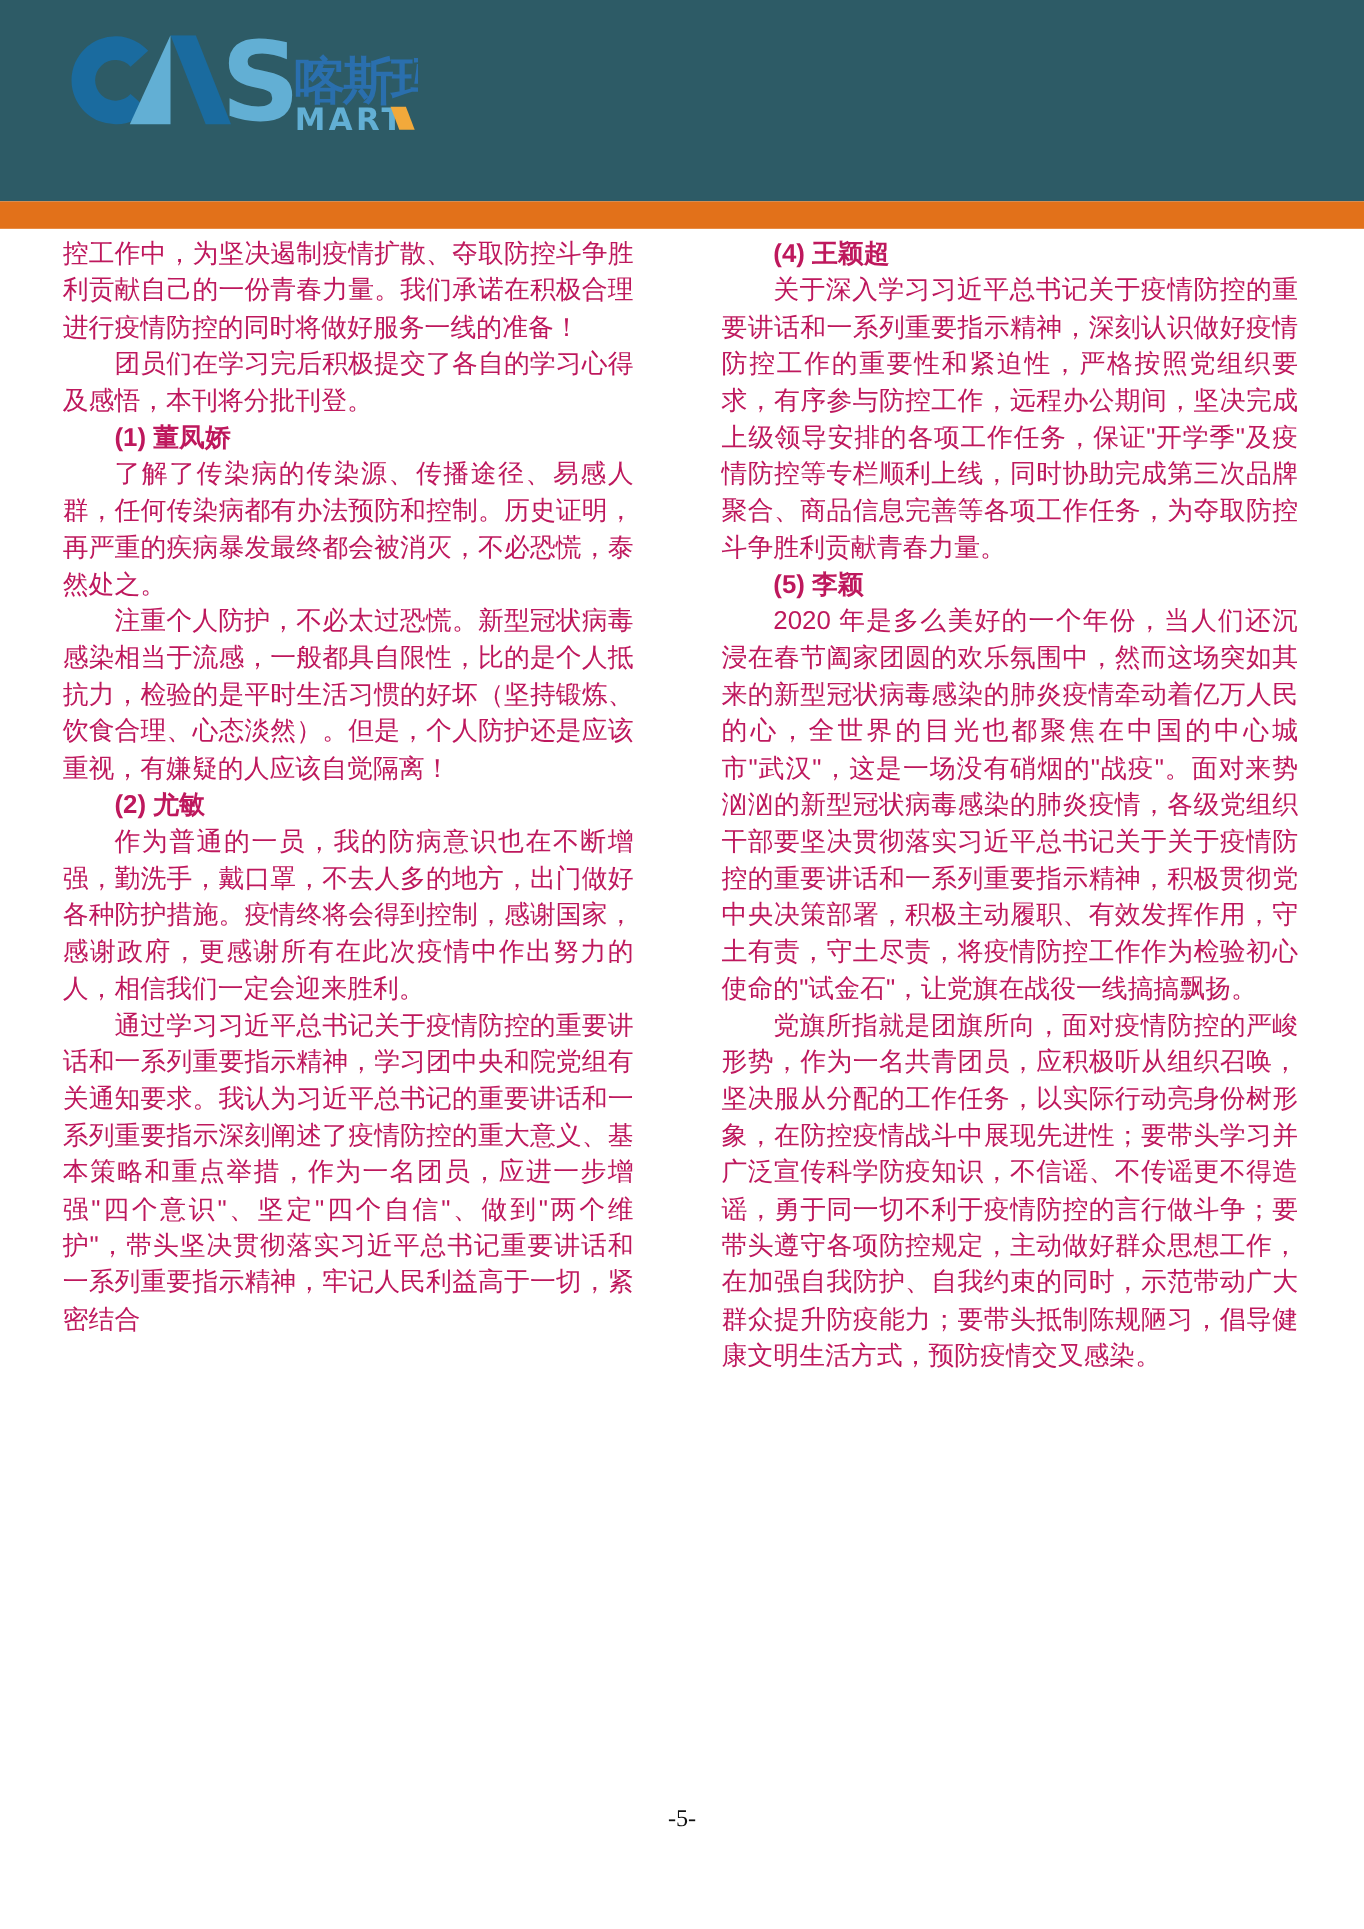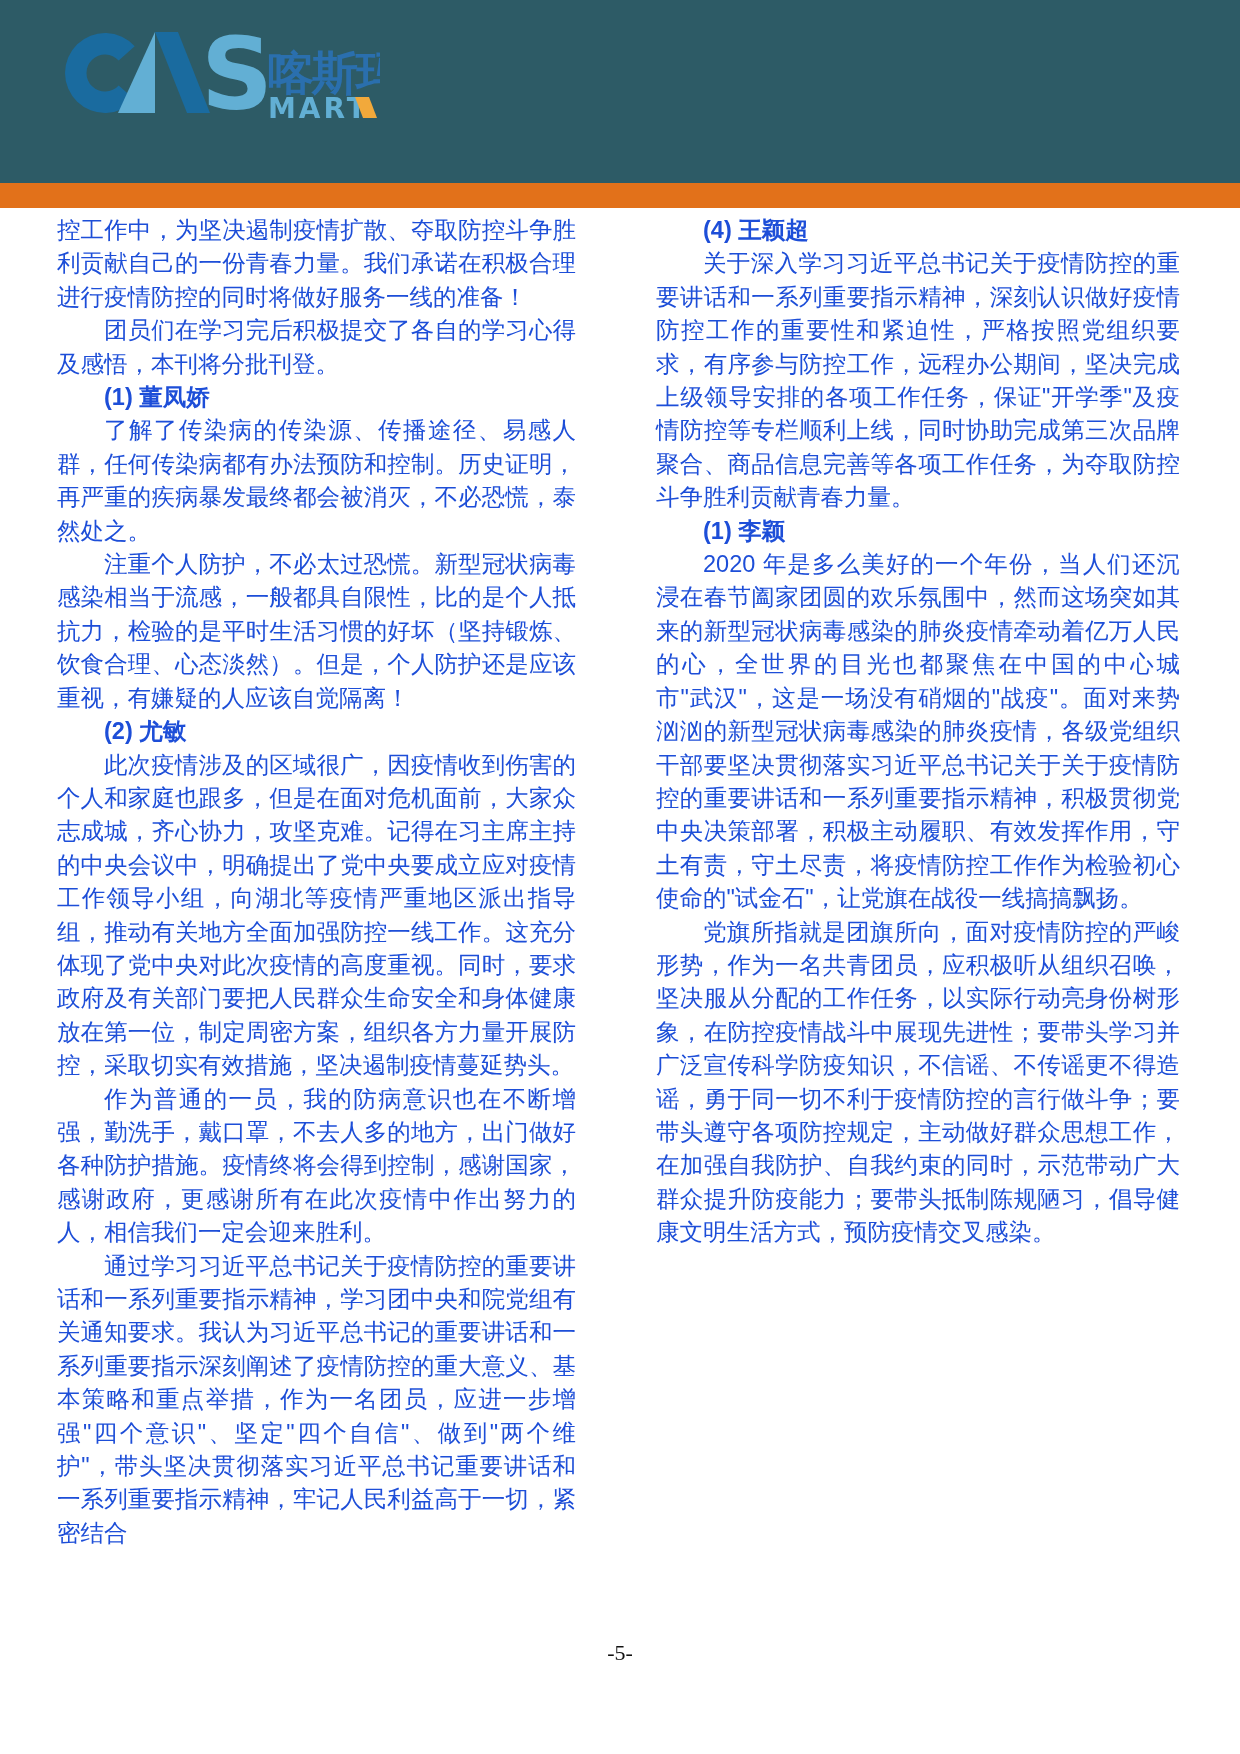--- a/index.html
+++ b/index.html
@@ -15,21 +15,21 @@
     position:absolute; left:0; top:183px; width:1240px; height:25px;
     background:#E2711A;
   }
   .logo { position:absolute; left:60px; top:32px; }
   .logo text { font-family:"DejaVu Sans","Liberation Sans",sans-serif; }
   .logo .s-glyph { font-weight:bold; fill:#62AFD4; font-size:100px; }
   .logo .cjk-glyph { fill:#2A6FAE; font-size:46px; letter-spacing:-2px; font-weight:bold; }
   .logo .latin-glyph { fill:#62AFD4; font-size:28px; font-weight:bold; letter-spacing:3px; }
   .columns { position:absolute; top:214px; left:0; width:1240px; }
   .col {
-    position:absolute; top:0; font-size:23.5px; line-height:33.4px; color:#1d4ed8;
+    position:absolute; top:0; font-size:23.5px; line-height:33.4px; color:#be185d;
     text-align:justify; text-justify:inter-character;
   }
   .col-left  { left:57px;  width:519px; }
   .col-right { left:656px; width:524px; }
   .col p { margin:0; }
   .indent { text-indent:2em; }
   .heading { text-indent:2em; font-weight:bold; }
   .page-footer {
     position:absolute; left:0; top:1640px; width:1240px; text-align:center;
     font-family:"Liberation Serif","DejaVu Serif",serif; font-size:22px; color:#111;
@@ -56,29 +56,28 @@
 
   <main class="columns">
 
     <section class="col col-left">
       <p>控工作中，为坚决遏制疫情扩散、夺取防控斗争胜利贡献自己的一份青春力量。我们承诺在积极合理进行疫情防控的同时将做好服务一线的准备！</p>
       <p class="indent">团员们在学习完后积极提交了各自的学习心得及感悟，本刊将分批刊登。</p>
       <p class="heading">(1) 董凤娇</p>
       <p class="indent">了解了传染病的传染源、传播途径、易感人群，任何传染病都有办法预防和控制。历史证明，再严重的疾病暴发最终都会被消灭，不必恐慌，泰然处之。</p>
       <p class="indent">注重个人防护，不必太过恐慌。新型冠状病毒感染相当于流感，一般都具自限性，比的是个人抵抗力，检验的是平时生活习惯的好坏（坚持锻炼、饮食合理、心态淡然）。但是，个人防护还是应该重视，有嫌疑的人应该自觉隔离！</p>
       <p class="heading">(2) 尤敏</p>
-      <p class="indent">此次疫情涉及的区域很广，因疫情收到伤害的个人和家庭也跟多，但是在面对危机面前，大家众志成城，齐心协力，攻坚克难。记得在习主席主持的中央会议中，明确提出了党中央要成立应对疫情工作领导小组，向湖北等疫情严重地区派出指导组，推动有关地方全面加强防控一线工作。这充分体现了党中央对此次疫情的高度重视。同时，要求政府及有关部门要把人民群众生命安全和身体健康放在第一位，制定周密方案，组织各方力量开展防控，采取切实有效措施，坚决遏制疫情蔓延势头。</p>
       <p class="indent">作为普通的一员，我的防病意识也在不断增强，勤洗手，戴口罩，不去人多的地方，出门做好各种防护措施。疫情终将会得到控制，感谢国家，感谢政府，更感谢所有在此次疫情中作出努力的人，相信我们一定会迎来胜利。</p>
       <p class="indent">通过学习习近平总书记关于疫情防控的重要讲话和一系列重要指示精神，学习团中央和院党组有关通知要求。我认为习近平总书记的重要讲话和一系列重要指示深刻阐述了疫情防控的重大意义、基本策略和重点举措，作为一名团员，应进一步增强"四个意识"、坚定"四个自信"、做到"两个维护"，带头坚决贯彻落实习近平总书记重要讲话和一系列重要指示精神，牢记人民利益高于一切，紧密结合</p>
     </section>
 
     <section class="col col-right">
       <p class="heading">(4) 王颖超</p>
       <p class="indent">关于深入学习习近平总书记关于疫情防控的重要讲话和一系列重要指示精神，深刻认识做好疫情防控工作的重要性和紧迫性，严格按照党组织要求，有序参与防控工作，远程办公期间，坚决完成上级领导安排的各项工作任务，保证"开学季"及疫情防控等专栏顺利上线，同时协助完成第三次品牌聚合、商品信息完善等各项工作任务，为夺取防控斗争胜利贡献青春力量。</p>
-      <p class="heading">(1) 李颖</p>
+      <p class="heading">(5) 李颖</p>
       <p class="indent">2020 年是多么美好的一个年份，当人们还沉浸在春节阖家团圆的欢乐氛围中，然而这场突如其来的新型冠状病毒感染的肺炎疫情牵动着亿万人民的心，全世界的目光也都聚焦在中国的中心城市"武汉"，这是一场没有硝烟的"战疫"。面对来势汹汹的新型冠状病毒感染的肺炎疫情，各级党组织干部要坚决贯彻落实习近平总书记关于关于疫情防控的重要讲话和一系列重要指示精神，积极贯彻党中央决策部署，积极主动履职、有效发挥作用，守土有责，守土尽责，将疫情防控工作作为检验初心使命的"试金石"，让党旗在战役一线搞搞飘扬。</p>
       <p class="indent">党旗所指就是团旗所向，面对疫情防控的严峻形势，作为一名共青团员，应积极听从组织召唤，坚决服从分配的工作任务，以实际行动亮身份树形象，在防控疫情战斗中展现先进性；要带头学习并广泛宣传科学防疫知识，不信谣、不传谣更不得造谣，勇于同一切不利于疫情防控的言行做斗争；要带头遵守各项防控规定，主动做好群众思想工作，在加强自我防护、自我约束的同时，示范带动广大群众提升防疫能力；要带头抵制陈规陋习，倡导健康文明生活方式，预防疫情交叉感染。</p>
     </section>
 
   </main>
 
   <footer class="page-footer">
     <span>-5-</span>
   </footer>
 

